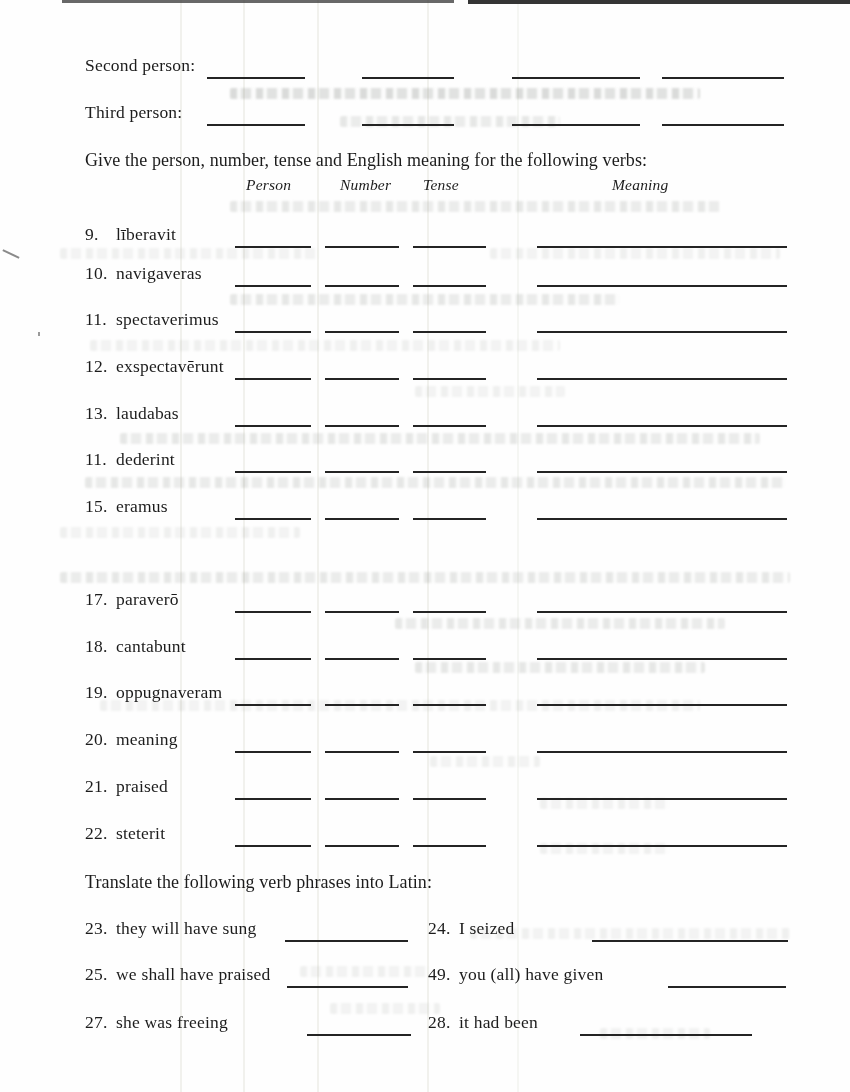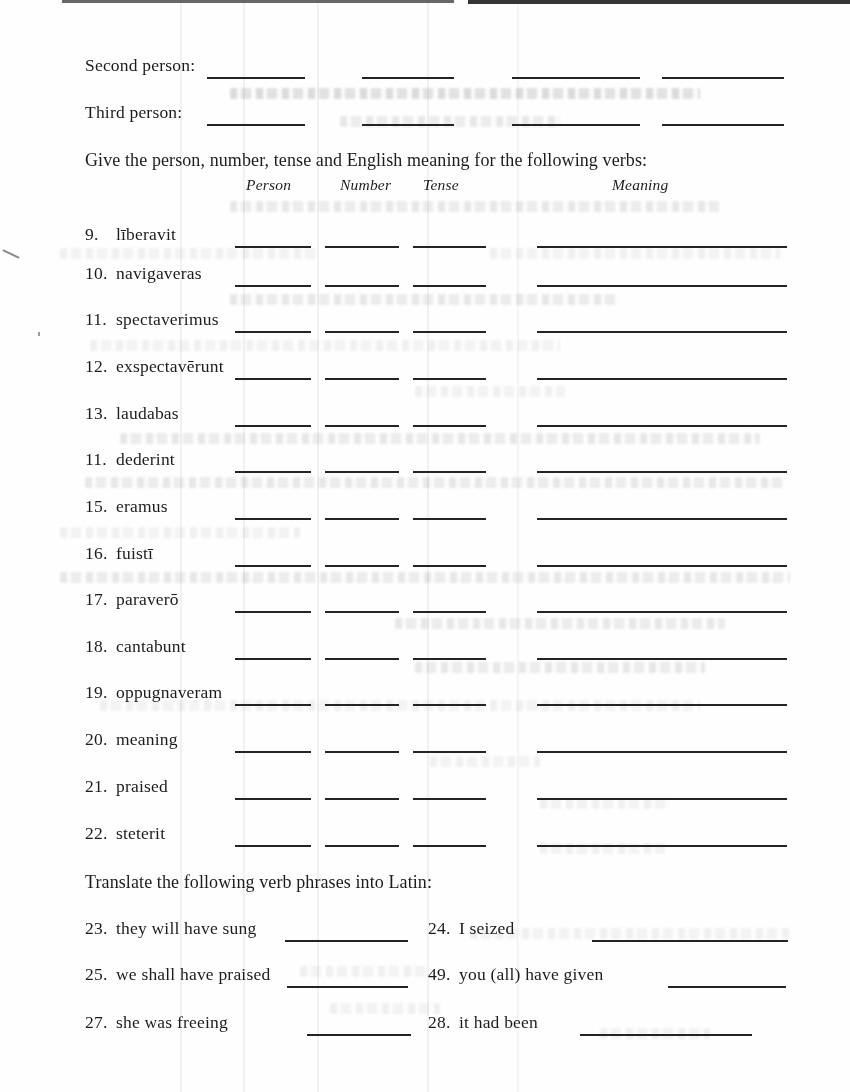--- a/index.html
+++ b/index.html
@@ -183,27 +183,20 @@
     <span class="blank vb3"></span>
     <span class="blank vb4"></span>
   </div>
   <div class="row" style="top:490px">
     <span class="label"><span class="num">15.</span><span>eramus</span></span>
     <span class="blank vb1"></span>
     <span class="blank vb2"></span>
     <span class="blank vb3"></span>
     <span class="blank vb4"></span>
   </div>
-  <div class="row" style="top:537px">
-    <span class="label"><span class="num">16.</span><span>fuistī</span></span>
-    <span class="blank vb1"></span>
-    <span class="blank vb2"></span>
-    <span class="blank vb3"></span>
-    <span class="blank vb4"></span>
-  </div>
   <div class="row" style="top:583px">
     <span class="label"><span class="num">17.</span><span>paraverō</span></span>
     <span class="blank vb1"></span>
     <span class="blank vb2"></span>
     <span class="blank vb3"></span>
     <span class="blank vb4"></span>
   </div>
   <div class="row" style="top:630px">
     <span class="label"><span class="num">18.</span><span>cantabunt</span></span>
     <span class="blank vb1"></span>

